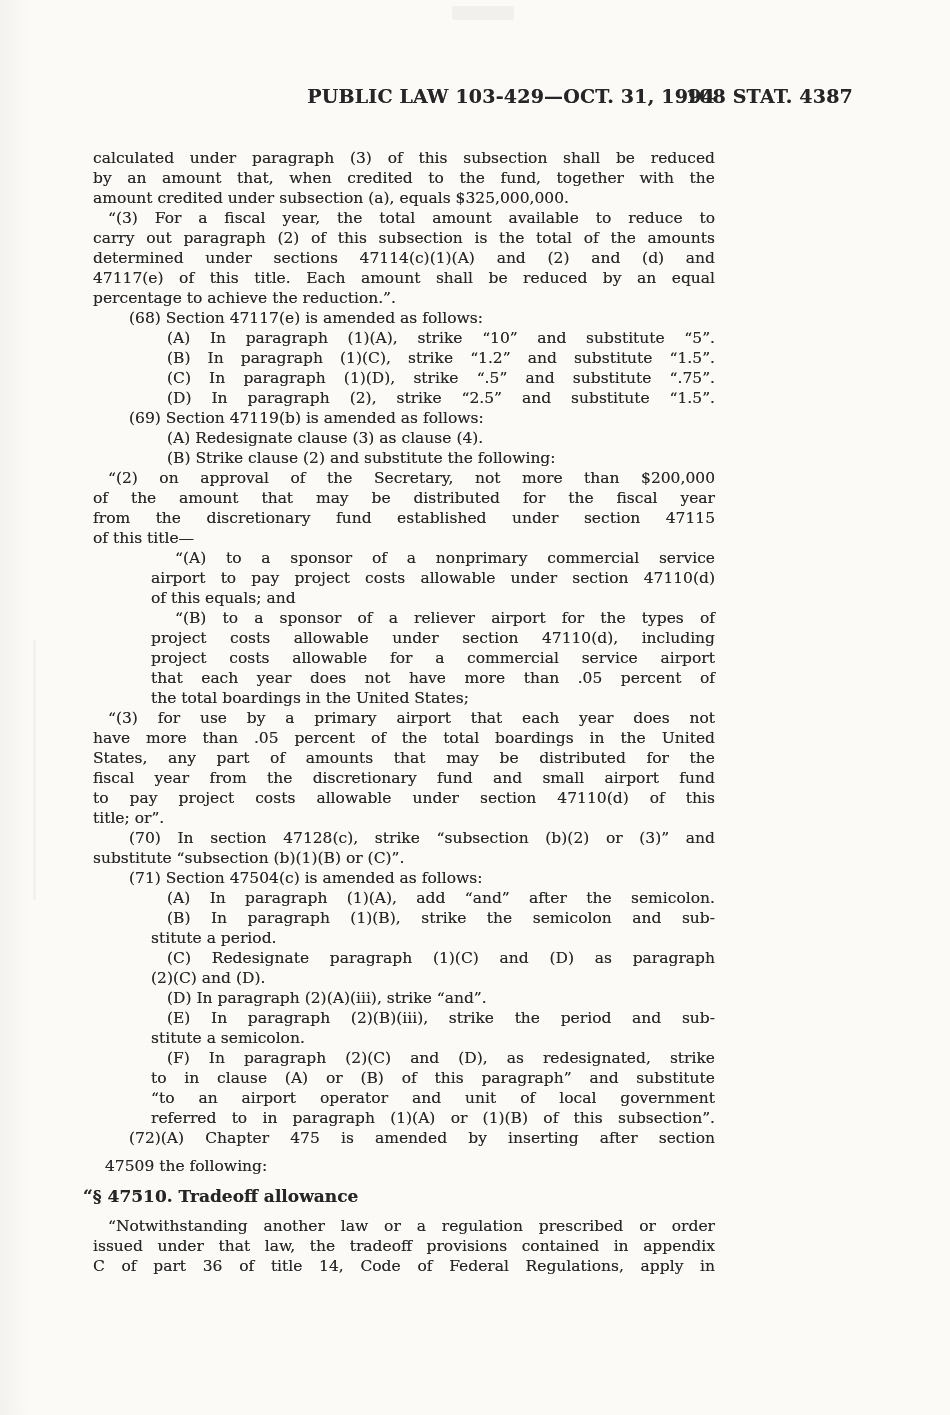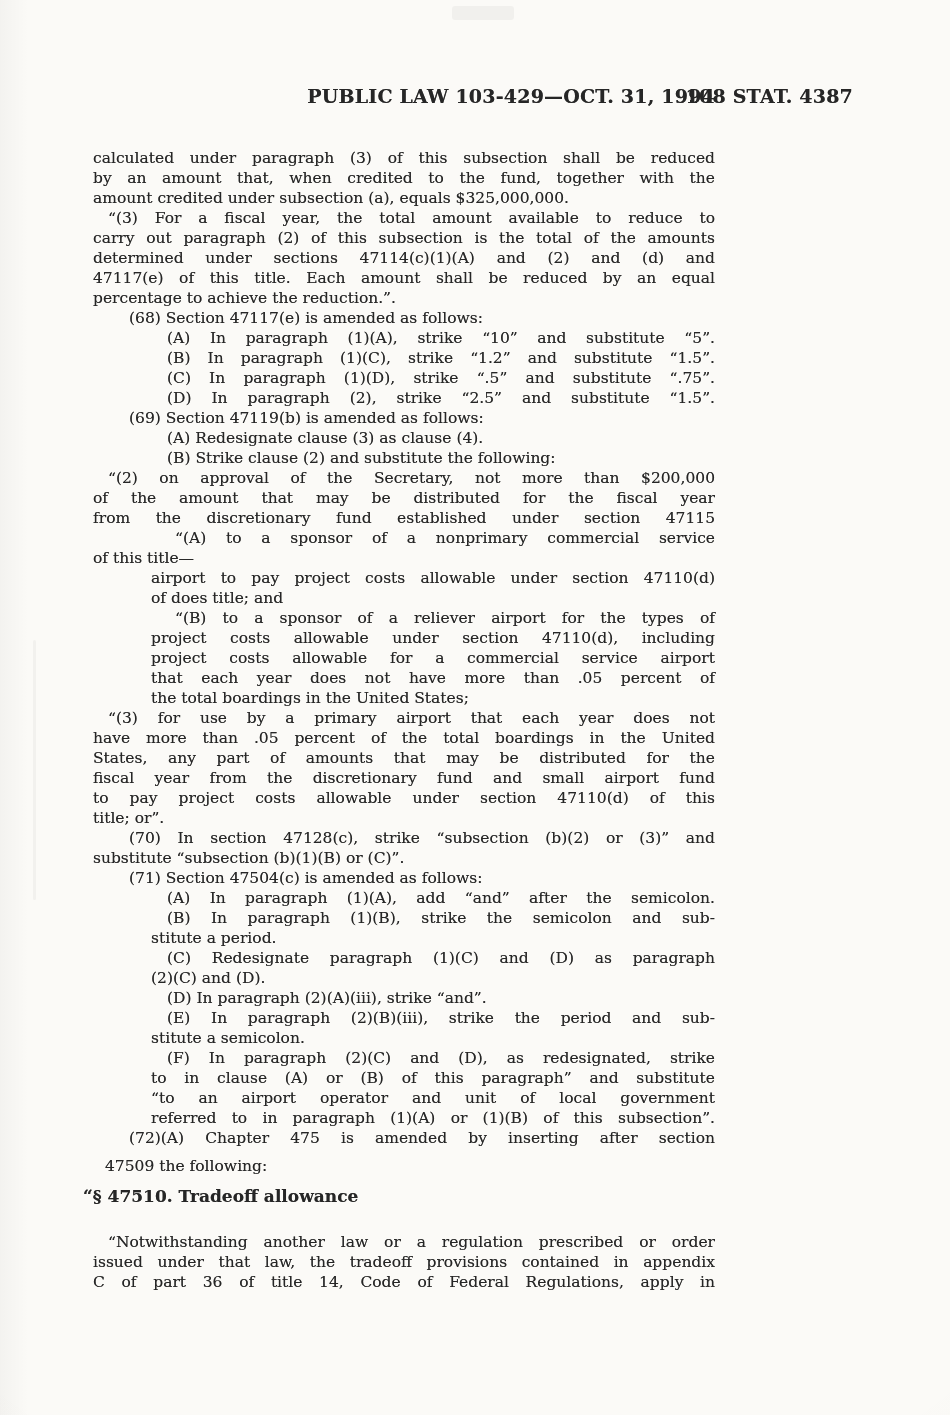--- a/index.html
+++ b/index.html
@@ -53,21 +53,21 @@
   
   .L0 { padding-left: 0; }
   .W  { padding-left: 12px; margin-top: 8px; }
   .P  { padding-left: 15px; }
   .N  { padding-left: 36px; }
   .S  { padding-left: 58px; }
   .Si { padding-left: 74px; }
   .Q  { padding-left: 82px; }
   .H  {
     font-weight: bold; font-size: 17px; line-height: 24px;
-    margin: 8px 0 24px -10px;
+    margin: 8px 0 8px -10px;
     text-align: left;
   }
   .print-code {
     position: absolute; top: 1418px; left: 117px;
     font-size: 12.5px; font-weight: bold; letter-spacing: 0.4px;
     color: #ef4444;
     text-shadow: 0 0 0.4px rgba(40,40,40,0.5);
   }
 </style>
 </head>
@@ -94,24 +94,24 @@
     <div class="line Si just">(A) In paragraph (1)(A), strike “10” and substitute “5”.</div>
     <div class="line Si just">(B) In paragraph (1)(C), strike “1.2” and substitute “1.5”.</div>
     <div class="line Si just">(C) In paragraph (1)(D), strike “.5” and substitute “.75”.</div>
     <div class="line Si just">(D) In paragraph (2), strike “2.5” and substitute “1.5”.</div>
     <div class="line N">(69) Section 47119(b) is amended as follows:</div>
     <div class="line Si">(A) Redesignate clause (3) as clause (4).</div>
     <div class="line Si">(B) Strike clause (2) and substitute the following:</div>
     <div class="line P just">“(2) on approval of the Secretary, not more than $200,000</div>
     <div class="line L0 just">of the amount that may be distributed for the fiscal year</div>
     <div class="line L0 just">from the discretionary fund established under section 47115</div>
+    <div class="line L0">of this title—</div>
     <div class="line Q just">“(A) to a sponsor of a nonprimary commercial service</div>
-    <div class="line L0">of this title—</div>
     <div class="line S just">airport to pay project costs allowable under section 47110(d)</div>
-    <div class="line S">of does title; and</div>
+    <div class="line S">of this equals; and</div>
     <div class="line Q just">“(B) to a sponsor of a reliever airport for the types of</div>
     <div class="line S just">project costs allowable under section 47110(d), including</div>
     <div class="line S just">project costs allowable for a commercial service airport</div>
     <div class="line S just">that each year does not have more than .05 percent of</div>
     <div class="line S">the total boardings in the United States;</div>
     <div class="line P just">“(3) for use by a primary airport that each year does not</div>
     <div class="line L0 just">have more than .05 percent of the total boardings in the United</div>
     <div class="line L0 just">States, any part of amounts that may be distributed for the</div>
     <div class="line L0 just">fiscal year from the discretionary fund and small airport fund</div>
     <div class="line L0 just">to pay project costs allowable under section 47110(d) of this</div>

